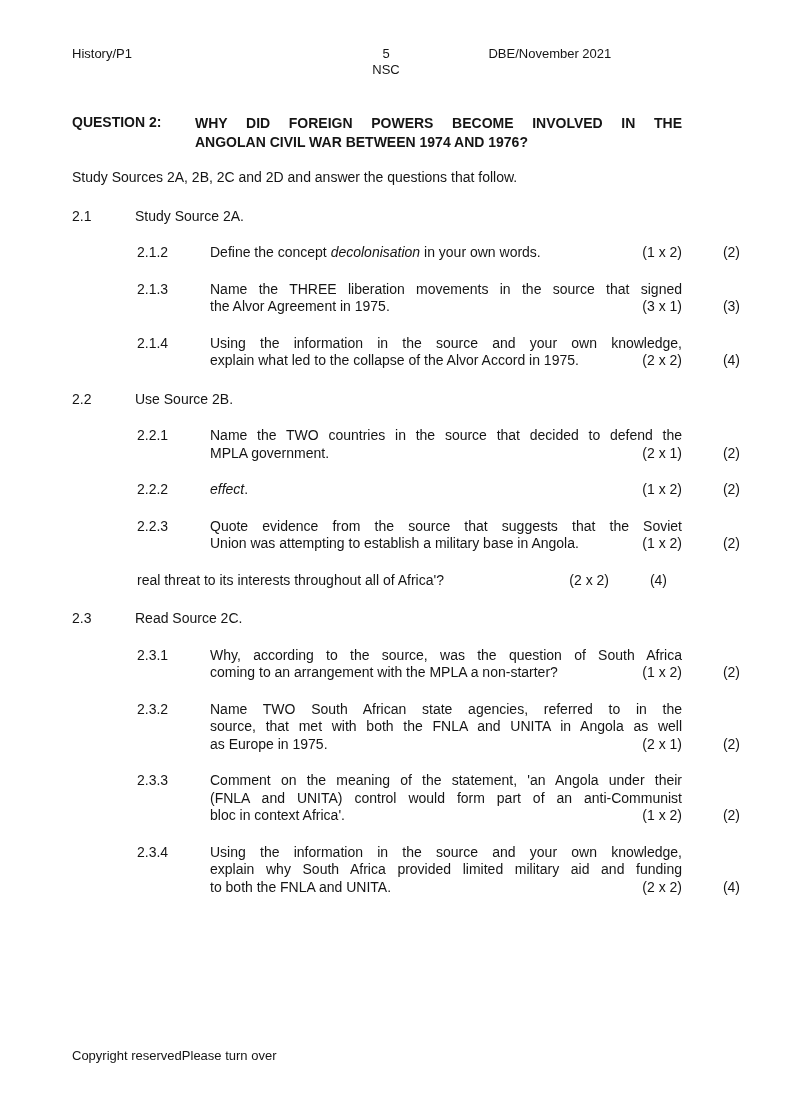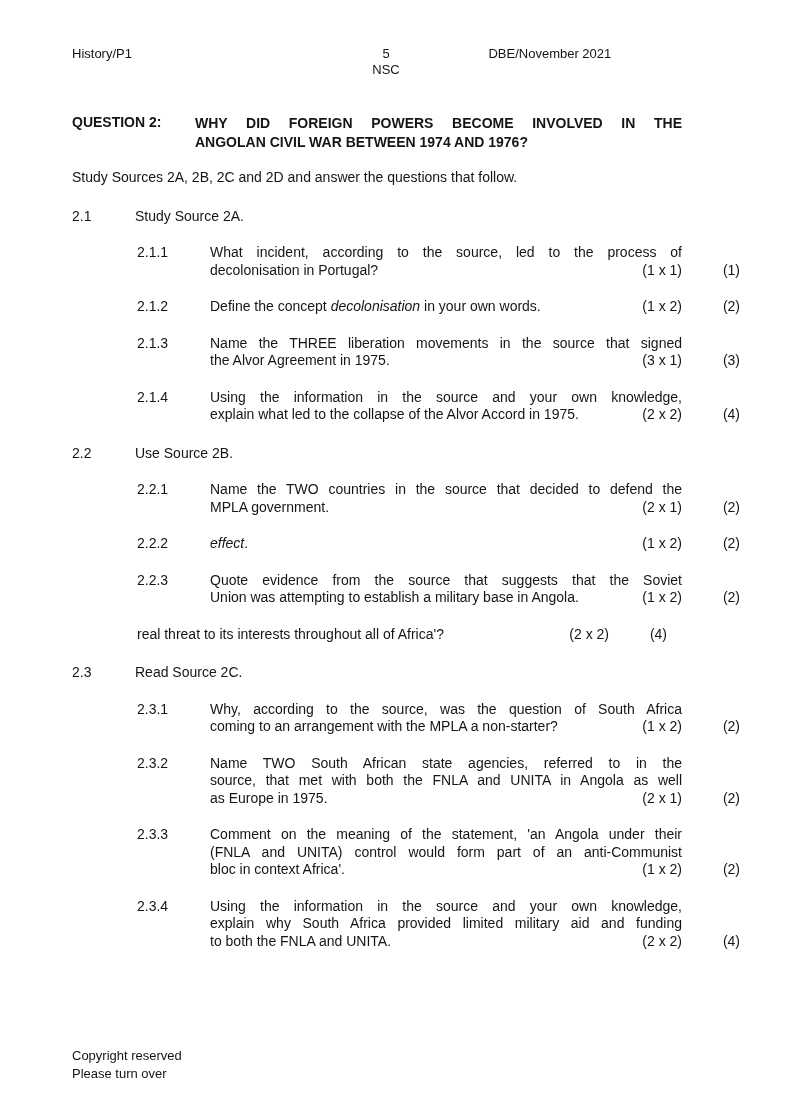--- a/index.html
+++ b/index.html
@@ -77,23 +77,22 @@
   .alloc { white-space: nowrap; padding-left: 8px; }
   .it { font-style: italic; }
 
   
   .footer {
     position: absolute;
     left: 72px;
     top: 1047px;
     width: 638px;
     display: flex;
-    justify-content: space-between;
+    justify-content: flex-start;
     font-size: 13px;
-    flex-direction: column;
   }
 </style>
 </head>
 <body>
 
 <div class="page">
 
   <div class="header">
     <div class="h-left">History/P1</div>
     <div class="h-center">
@@ -114,31 +113,20 @@
   </div>
 
   <div class="intro">Study Sources 2A, 2B, 2C and 2D and answer the questions that follow.</div>
 
   <div class="section">
     <div class="section-head">
       <div class="sec-num">2.1</div>
       <div class="sec-text">Study Source 2A.</div>
     </div>
     <div class="question">
-      <div class="q-num">2.1.1</div>
-      <div class="q-body">
-          <div class="q-line just"><span><span>What incident, according to the source, led to the process of</span></span></div>
-          <div class="q-line last">
-            <span><span>decolonisation in Portugal?</span></span>
-            <span class="alloc">(1 x 1)</span>
-          </div>
-        </div>
-      <div class="q-marks">(1)</div>
-    </div>
-    <div class="question">
       <div class="q-num">2.1.2</div>
       <div class="q-body">
           <div class="q-line last">
             <span><span>Define the concept </span><span class="it">decolonisation</span><span> in your own words.</span></span>
             <span class="alloc">(1 x 2)</span>
           </div>
         </div>
       <div class="q-marks">(2)</div>
     </div>
     <div class="question">

